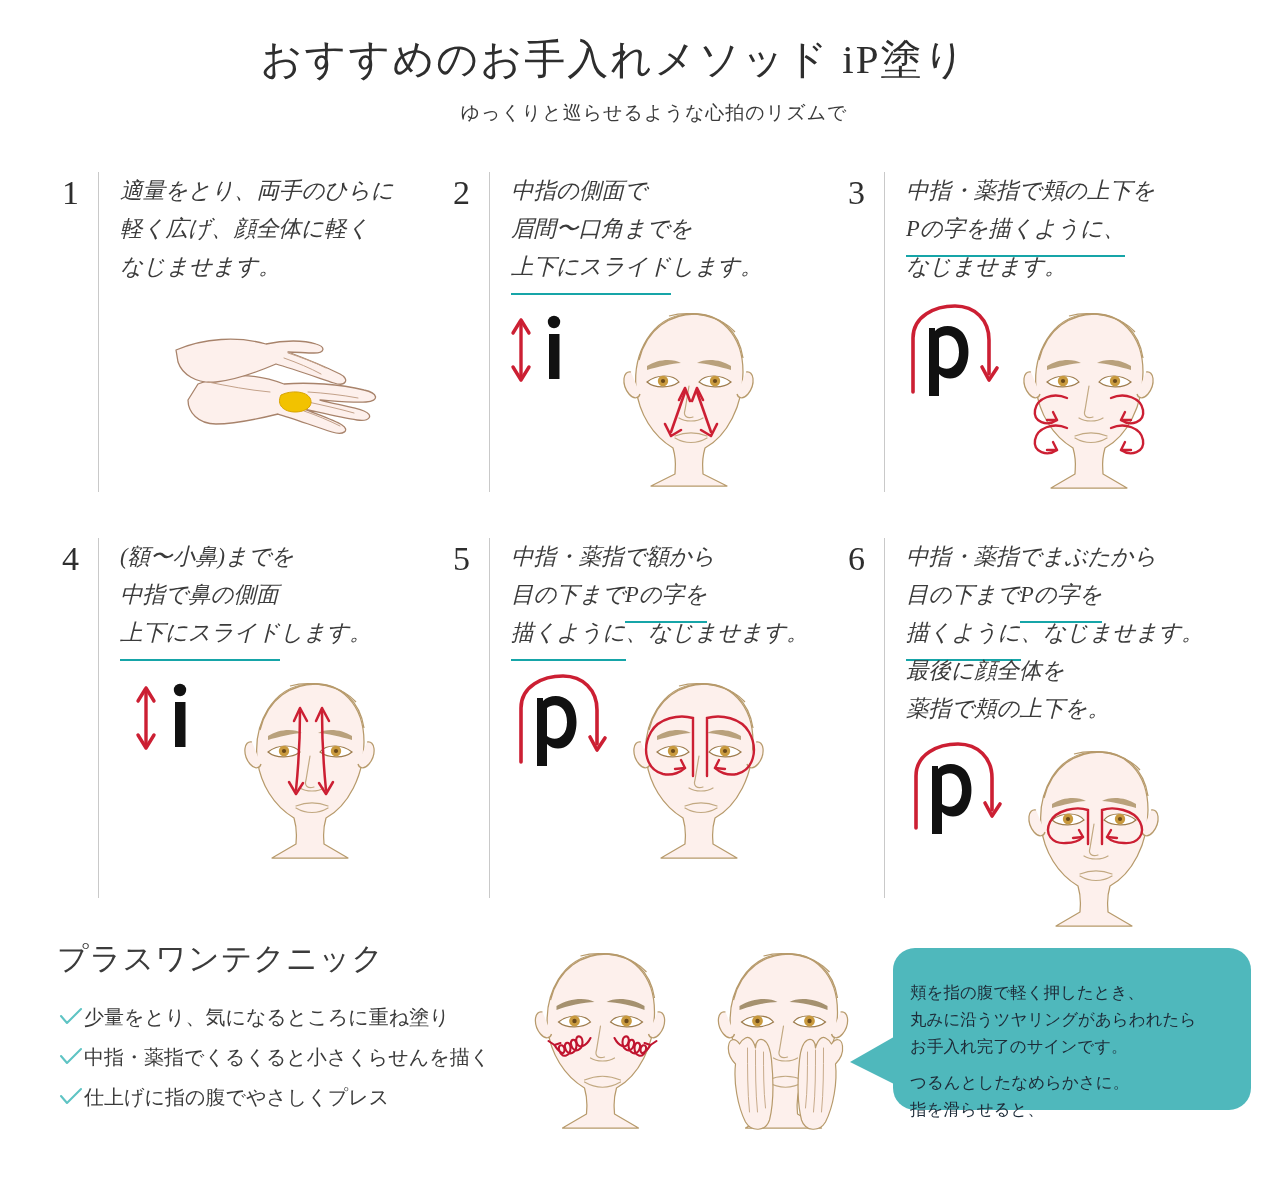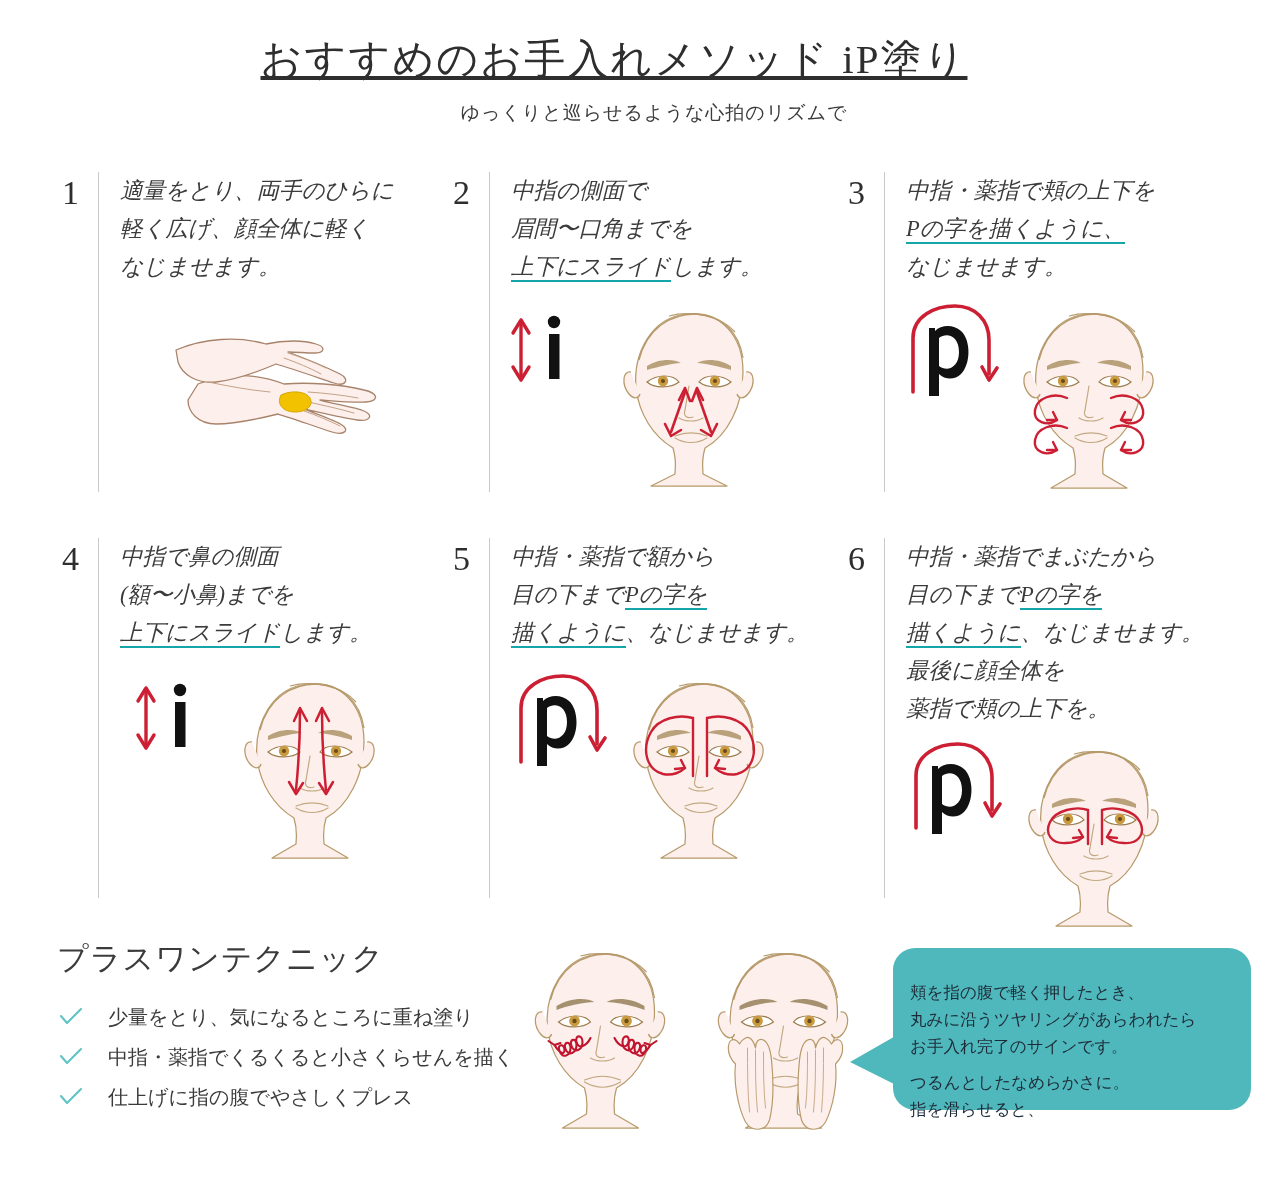--- a/index.html
+++ b/index.html
@@ -10,21 +10,21 @@
     color:#3b3b3b;
     position:relative;
     overflow:hidden;
   }
   .page{position:relative;width:1280px;height:1181px;}
 
   
   .title{
     position:absolute;top:32px;left:0;width:1228px;
     text-align:center;font-size:41px;letter-spacing:2px;
-    color:#2e2e2e;font-weight:400;white-space:nowrap;text-decoration:underline;
+    color:#2e2e2e;font-weight:400;white-space:nowrap;
   }
   .subtitle{
     position:absolute;top:100px;left:0;width:1280px;
     text-align:center;font-size:19px;letter-spacing:1px;color:#3b3b3b;margin-left:14px;
   }
 
   
   .step{position:absolute;}
   .step .rule{
     position:absolute;left:0;top:0;width:1px;background:#c9c9c9;
@@ -35,30 +35,30 @@
     font-family:"Liberation Serif","DejaVu Serif",serif;
   }
   .step .txt{
     position:absolute;left:22px;top:0;
     font-size:22.5px;line-height:38px;color:#3b3b3b;
     white-space:nowrap;
     font-style:italic;
   }
   .u{
     border-bottom:2.5px solid #16a5a8;
-    padding-bottom:1px;
+    padding-bottom:14px;
   }
 
   
   .plus-title{
     position:absolute;left:57px;top:938px;
     font-size:31px;letter-spacing:1px;color:#3b3b3b;
   }
   .check-list{position:absolute;left:58px;top:1000px;}
-  .check-row{display:flex;align-items:center;height:34px;margin-bottom:6px;gap:24px;}
+  .check-row{display:flex;align-items:center;height:34px;margin-bottom:6px;}
   .check-ic{width:26px;height:20px;flex:0 0 26px;}
   .check-tx{font-size:20px;color:#3b3b3b;white-space:nowrap;}
 
   
   .bubble{
     position:absolute;left:893px;top:948px;width:358px;height:162px;
     background:#4fb8bc;border-radius:22px;
   }
   .bubble-tail{
     position:absolute;left:848px;top:1028px;width:60px;height:66px;
@@ -249,22 +249,22 @@
           </g>
         </g>
       </svg>
     </div>
   </div>
 
   <div class="step" style="left:98px;top:538px;width:340px;height:360px;">
     <div class="rule" style="height:360px;"></div>
     <div class="num">4</div>
     <div class="txt">
+      <div><span>(額〜小鼻)までを</span></div>
       <div><span>中指で鼻の側面</span></div>
-      <div><span>(額〜小鼻)までを</span></div>
       <div><span class="u">上下にスライド</span><span>します。</span></div>
     </div>
     <div class="ill" style="left:28px;top:128px;">
       <svg width="300" height="195" viewBox="0 0 300 195">
         <g>
           <g stroke="#cc1f33" stroke-width="3.4" fill="none" stroke-linecap="round">
             <path d="M20 26 L20 78"></path>
             <path d="M20 22 L12 35 M20 22 L28 35"></path>
             <path d="M20 82 L12 69 M20 82 L28 69"></path>
           </g>

